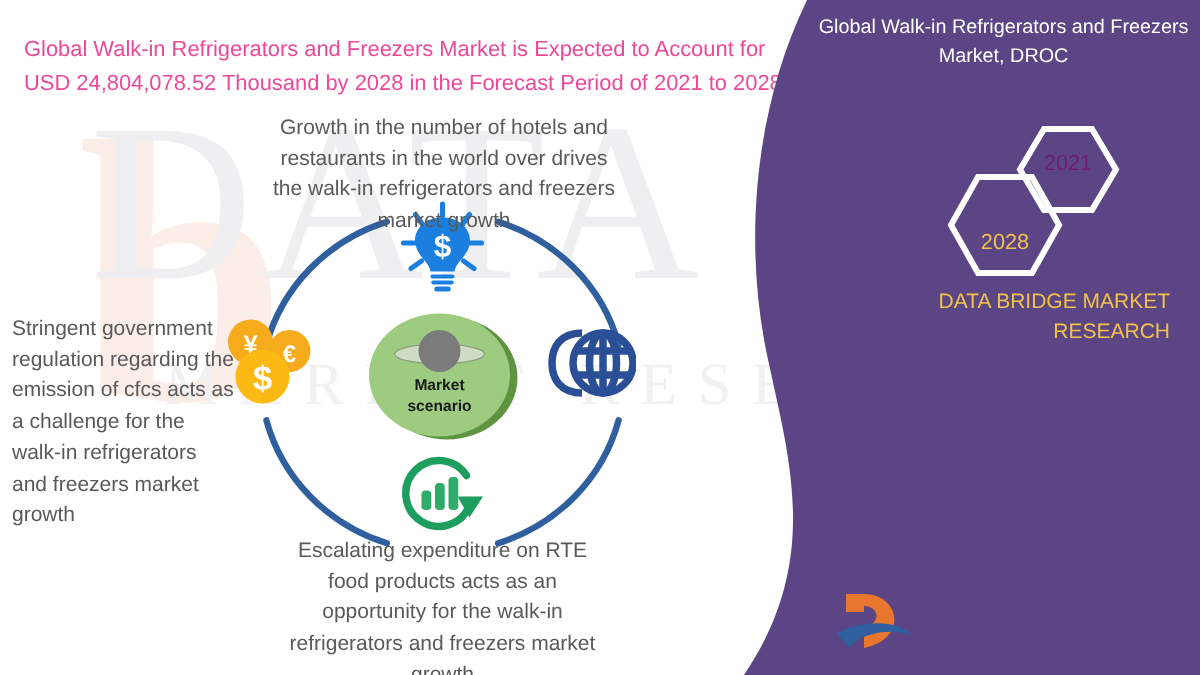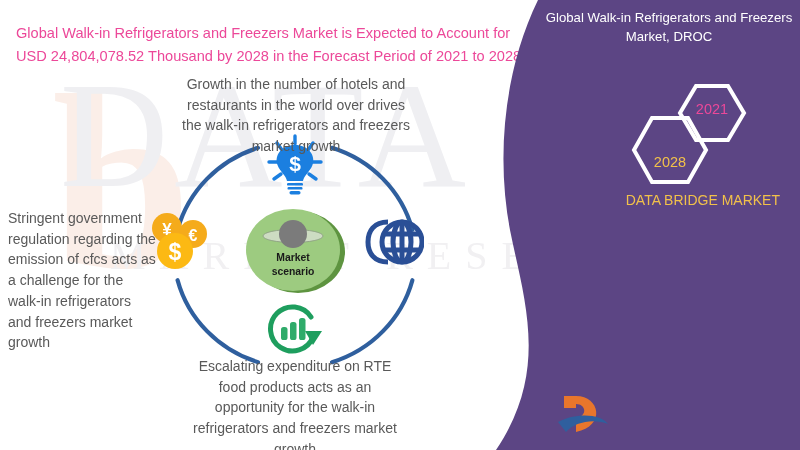--- a/index.html
+++ b/index.html
@@ -115,26 +115,27 @@
 
   <div class="panel-title">Global Walk-in Refrigerators and Freezers Market, DROC</div>
 
   <div class="hexes">
     <svg width="150" height="120" viewBox="0 0 150 120" aria-hidden="true">
 
       <polygon points="86,6 118,6 134,33 118,60 86,60 70,33" fill="none" stroke="#ffffff" stroke-width="4"></polygon>
 
       <polygon points="42,38 78,38 96,70 78,102 42,102 24,70" fill="none" stroke="#ffffff" stroke-width="4"></polygon>
     </svg>
-    <div style="position:absolute;left:70px;top:21px;width:64px;text-align:center;color:#ec4899;font-size:14.5px;">2021</div>
+    <div style="position:absolute;left:70px;top:21px;width:64px;text-align:center;color:#701a75;font-size:14.5px;">2021</div>
     <div style="position:absolute;left:28px;top:58px;width:64px;text-align:center;color:#f2c14a;font-size:14.5px;margin-top:16px;">2028</div>
   </div>
 
   <div class="brand-text">
     <div>DATA BRIDGE MARKET</div>
+    <div>RESEARCH</div>
   </div>
 
   <div class="logo">
     <svg width="60" height="46" viewBox="0 0 60 46" style="position:absolute;left:0;top:0;" aria-hidden="true">
       <path d="M8 4 L20 4 L20 16 L8 16 Z" fill="#e8762c"></path>
       <path d="M20 4 C 44 4, 50 34, 20 40 L20 26 C 32 24, 30 12, 20 12 Z" fill="#e8762c"></path>
       <path d="M2 30 C 20 20, 46 22, 52 32 C 38 26, 18 30, 10 40 Z" fill="#2f5f9e"></path>
     </svg>
   </div>
 

